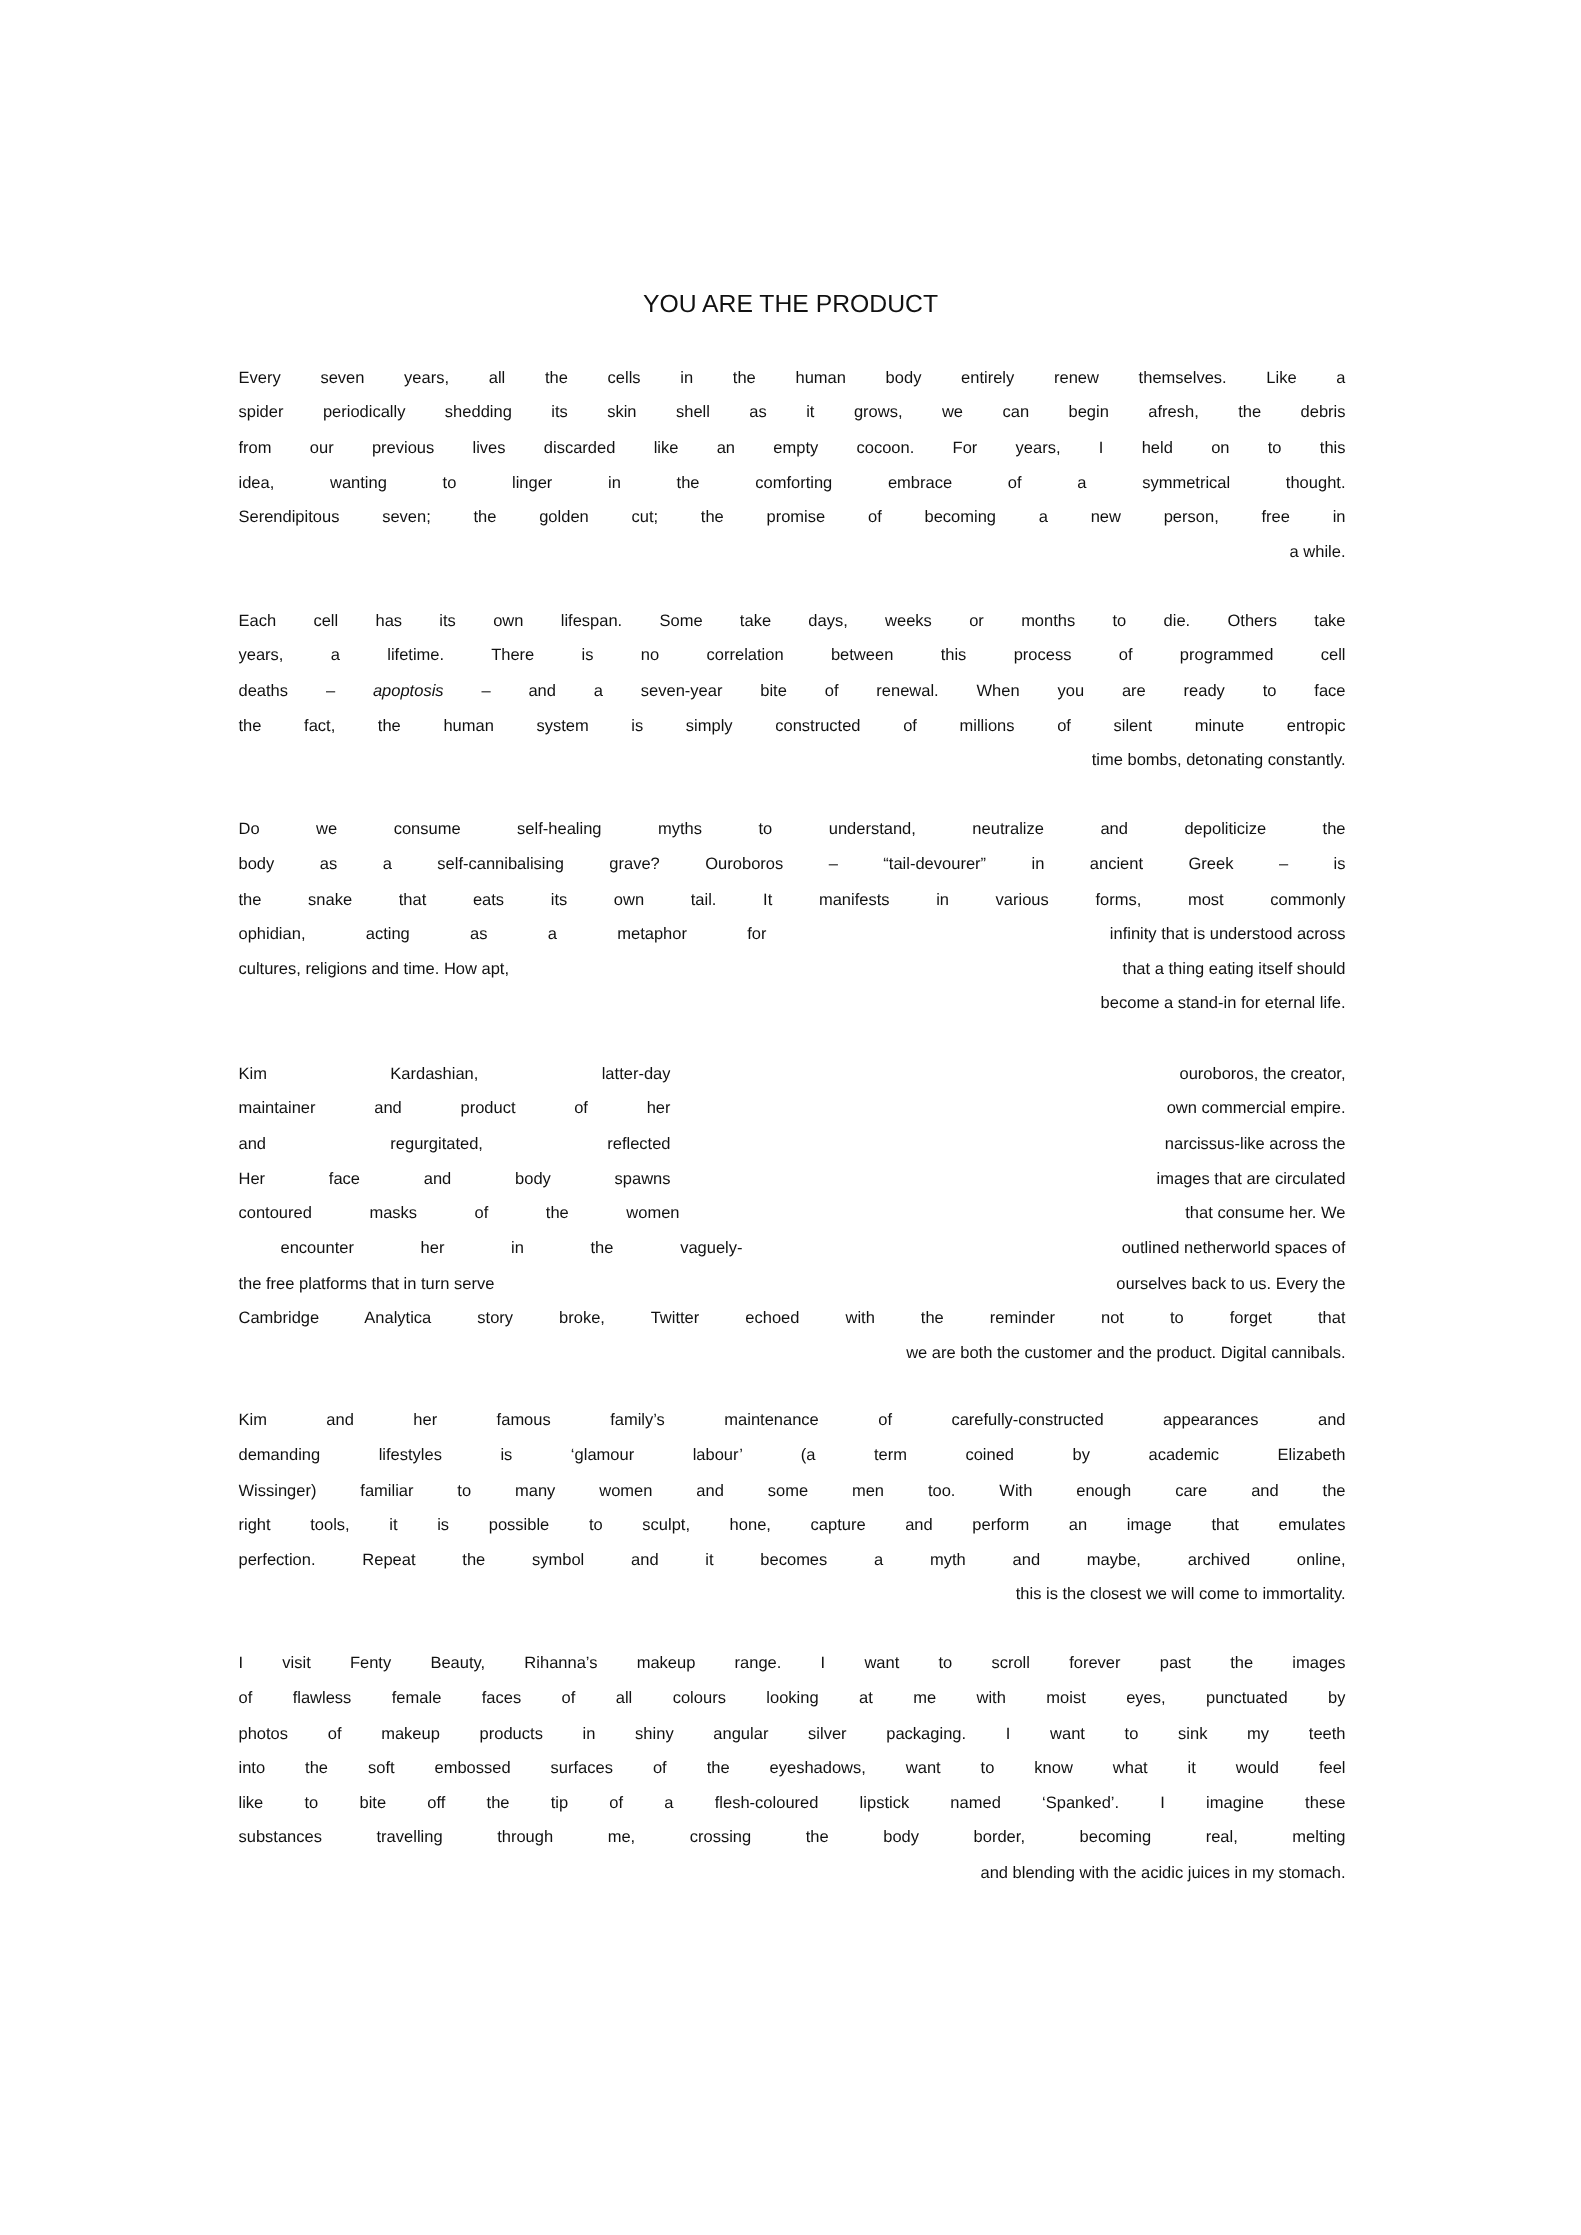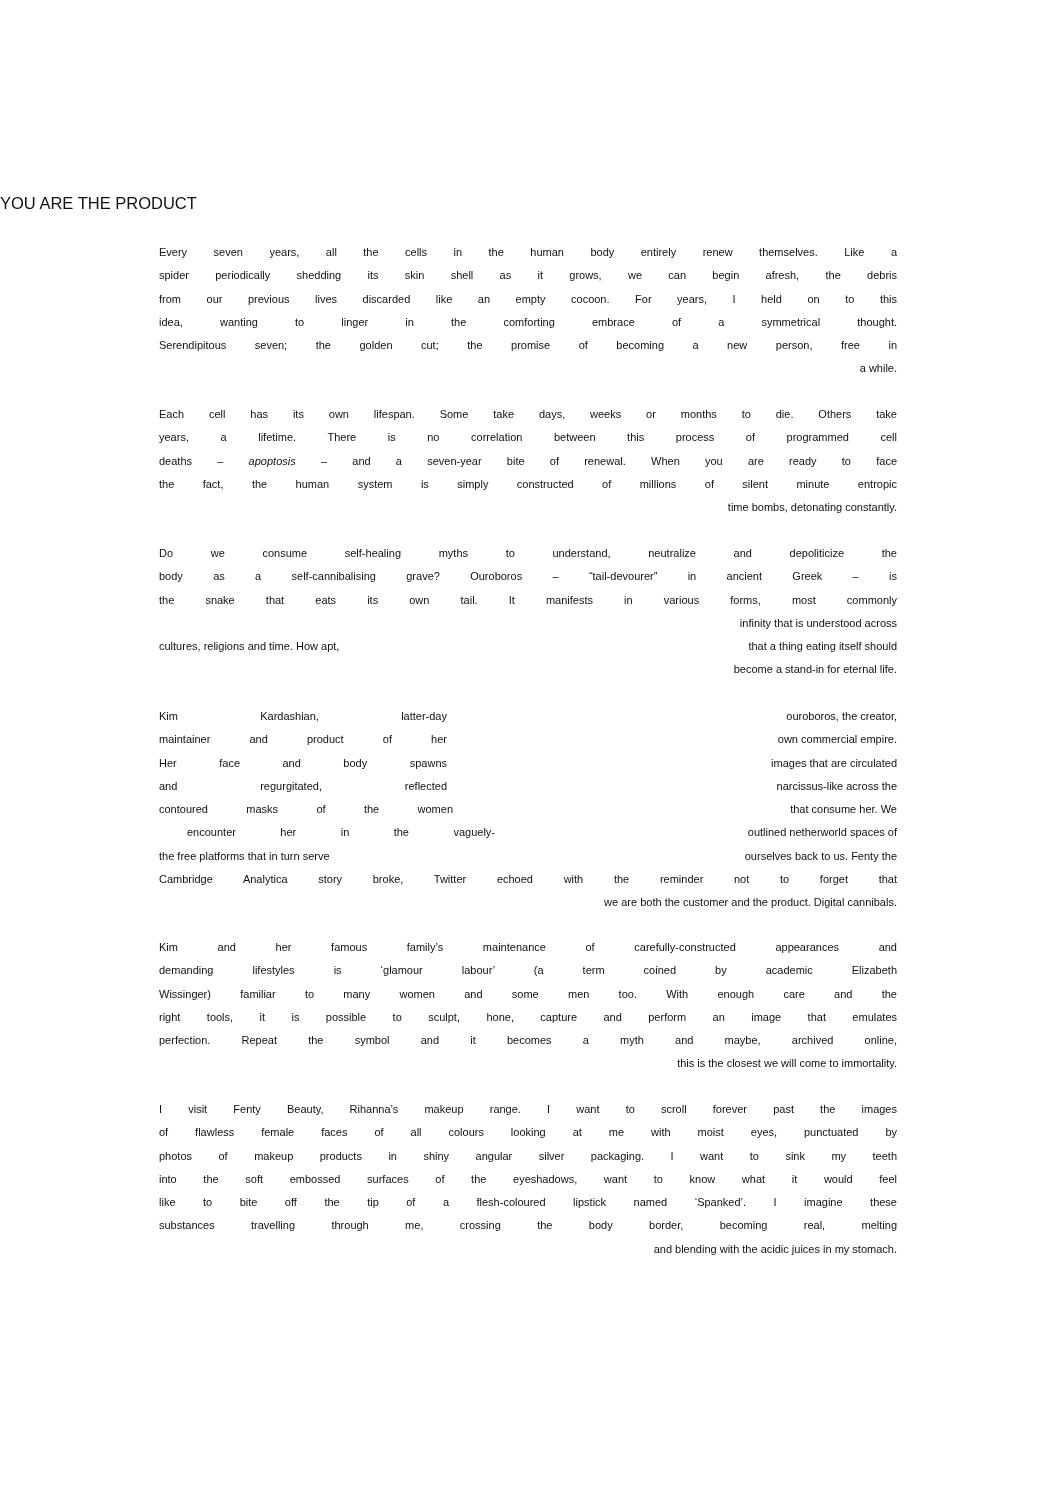--- a/index.html
+++ b/index.html
@@ -1,19 +1,19 @@
 <!DOCTYPE html>
 <html><head>
 <meta charset="utf-8">
 <style>
   html, body { margin: 0; padding: 0; background: #ffffff; }
   body { width: 1054px; height: 1490px; position: relative; overflow: hidden;
          font-family: "Liberation Sans", sans-serif; color: #111111; }
   .page { position: absolute; left: 0; top: 0; width: 1054px; height: 1490px; background: #ffffff; }
-  .title { position: absolute; top: 194px; left: 0; width: 1054px; 
+  .title { position: absolute; top: 194px; left: 0; width: 1054px; text-align: center;
            font-size: 16.5px; letter-spacing: 0px; }
   .col { position: absolute; left: 159px; width: 738px; }
   .line { display: block; height: 23.3px; font-size: 11px; line-height: 23.3px; white-space: nowrap; position: relative; }
   .just { text-align: justify; text-align-last: justify; white-space: normal; overflow: hidden; height: 23.3px; }
   .seg { position: absolute; top: 0; height: 23.3px; overflow: hidden; white-space: normal; text-align: justify; text-align-last: justify; }
   .seg.right { text-align-last: right; }
   .last { text-align: right; }
   em { font-style: italic; }
 </style>
 </head>
@@ -38,57 +38,58 @@
     <span class="line just"><span>deaths – </span><em>apoptosis</em><span> – and a seven-year bite of renewal. When you are ready to face</span></span>
     <span class="line just">the fact, the human system is simply constructed of millions of silent minute entropic</span>
     <span class="line last">time bombs, detonating constantly.</span>
   </div>
 
   <div class="col" style="top:542px;">
     <span class="line just">Do we consume self-healing myths to understand, neutralize and depoliticize the</span>
     <span class="line just">body as a self-cannibalising grave? Ouroboros – “tail-devourer” in ancient Greek – is</span>
     <span class="line just">the snake that eats its own tail. It manifests in various forms, most commonly</span>
     <span class="line">
+      <span class="seg" style="left:0;width:352px;">ophidian, acting as a metaphor for</span>
       <span class="seg right" style="left:442px;width:296px;">infinity that is understood across</span>
     </span>
     <span class="line">
       <span class="seg last" style="left:0;width:330px;text-align-last:left;">cultures, religions and time. How apt,</span>
       <span class="seg right" style="left:460px;width:278px;">that a thing eating itself should</span>
     </span>
     <span class="line last">become a stand-in for eternal life.</span>
   </div>
 
   <div class="col" style="top:705px;">
     <span class="line">
       <span class="seg" style="left:0;width:288px;">Kim Kardashian, latter-day</span>
       <span class="seg right" style="left:492px;width:246px;">ouroboros, the creator,</span>
     </span>
     <span class="line">
       <span class="seg" style="left:0;width:288px;">maintainer and product of her</span>
       <span class="seg right" style="left:492px;width:246px;">own commercial empire.</span>
     </span>
     <span class="line">
+      <span class="seg" style="left:0;width:288px;">and regurgitated, reflected</span>
+      <span class="seg right" style="left:492px;width:246px;">narcissus-like across the</span>
+    </span>
+    <span class="line">
       <span class="seg" style="left:0;width:288px;">Her face and body spawns</span>
       <span class="seg right" style="left:492px;width:246px;">images that are circulated</span>
-    </span>
-    <span class="line">
-      <span class="seg" style="left:0;width:288px;">and regurgitated, reflected</span>
-      <span class="seg right" style="left:492px;width:246px;">narcissus-like across the</span>
     </span>
     <span class="line">
       <span class="seg" style="left:0;width:294px;">contoured masks of the women</span>
       <span class="seg right" style="left:479px;width:259px;">that consume her. We</span>
     </span>
     <span class="line">
       <span class="seg" style="left:0;width:308px;margin-left:28px;">encounter her in the vaguely-</span>
       <span class="seg right" style="left:463px;width:275px;">outlined netherworld spaces of</span>
     </span>
     <span class="line">
       <span class="seg" style="left:0;width:336px;text-align-last:left;">the free platforms that in turn serve</span>
-      <span class="seg right" style="left:441px;width:297px;">ourselves back to us. Fenty the</span>
+      <span class="seg right" style="left:441px;width:297px;">ourselves back to us. Every the</span>
     </span>
     <span class="line just">Cambridge Analytica story broke, Twitter echoed with the reminder not to forget that</span>
     <span class="line last">we are both the customer and the product. Digital cannibals.</span>
   </div>
 
   <div class="col" style="top:936px;">
     <span class="line just">Kim and her famous family’s maintenance of carefully-constructed appearances and</span>
     <span class="line just">demanding lifestyles is ‘glamour labour’ (a term coined by academic Elizabeth</span>
     <span class="line just">Wissinger) familiar to many women and some men too. With enough care and the</span>
     <span class="line just">right tools, it is possible to sculpt, hone, capture and perform an image that emulates</span>

